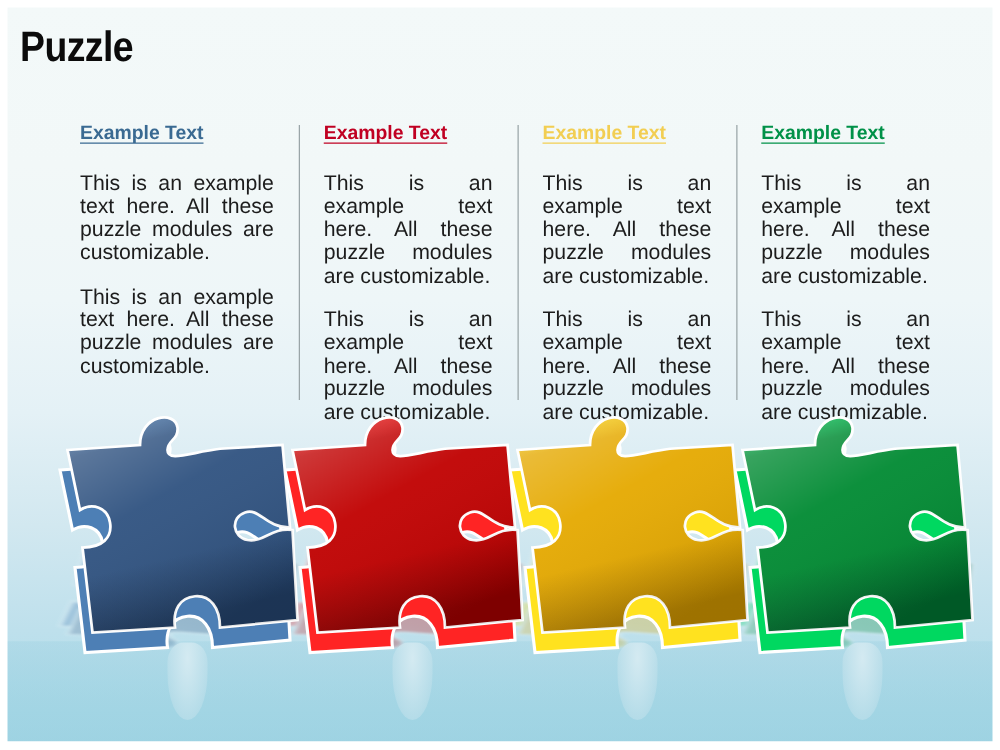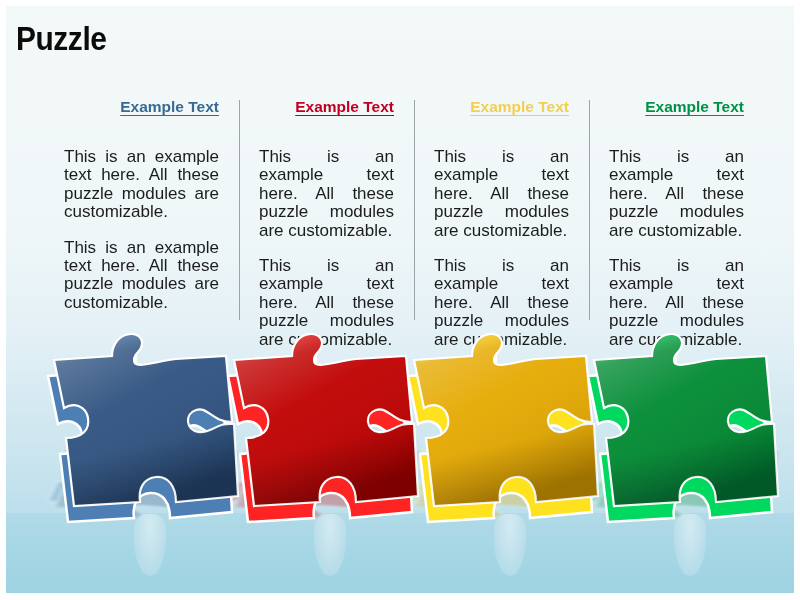--- a/index.html
+++ b/index.html
@@ -40,21 +40,21 @@
     width:175px; padding-right:20px; position:relative;
   }
   .col + .col { padding-left:20px; }
   .col + .col::before {
     content:""; position:absolute; left:0; top:2px; width:1px; height:220px;
     background:#9aa5a8;
   }
   .col-head {
     font-size:15.5px; font-weight:bold; line-height:18px;
     text-decoration:underline; text-underline-offset:3px;
-    white-space:nowrap; margin-bottom:32px;text-align:right;
+    white-space:nowrap; margin-bottom:22px;
   }
   .col-para {
     font-size:17px; line-height:18.4px; color:#1c1c1c;
     text-align:justify; margin-bottom:17px;
   }
   .col-para:last-child { margin-bottom:0; }
 
   
   #puzzle-art { position:absolute; left:0; top:318px; width:800px; height:282px; }
   #floor {

